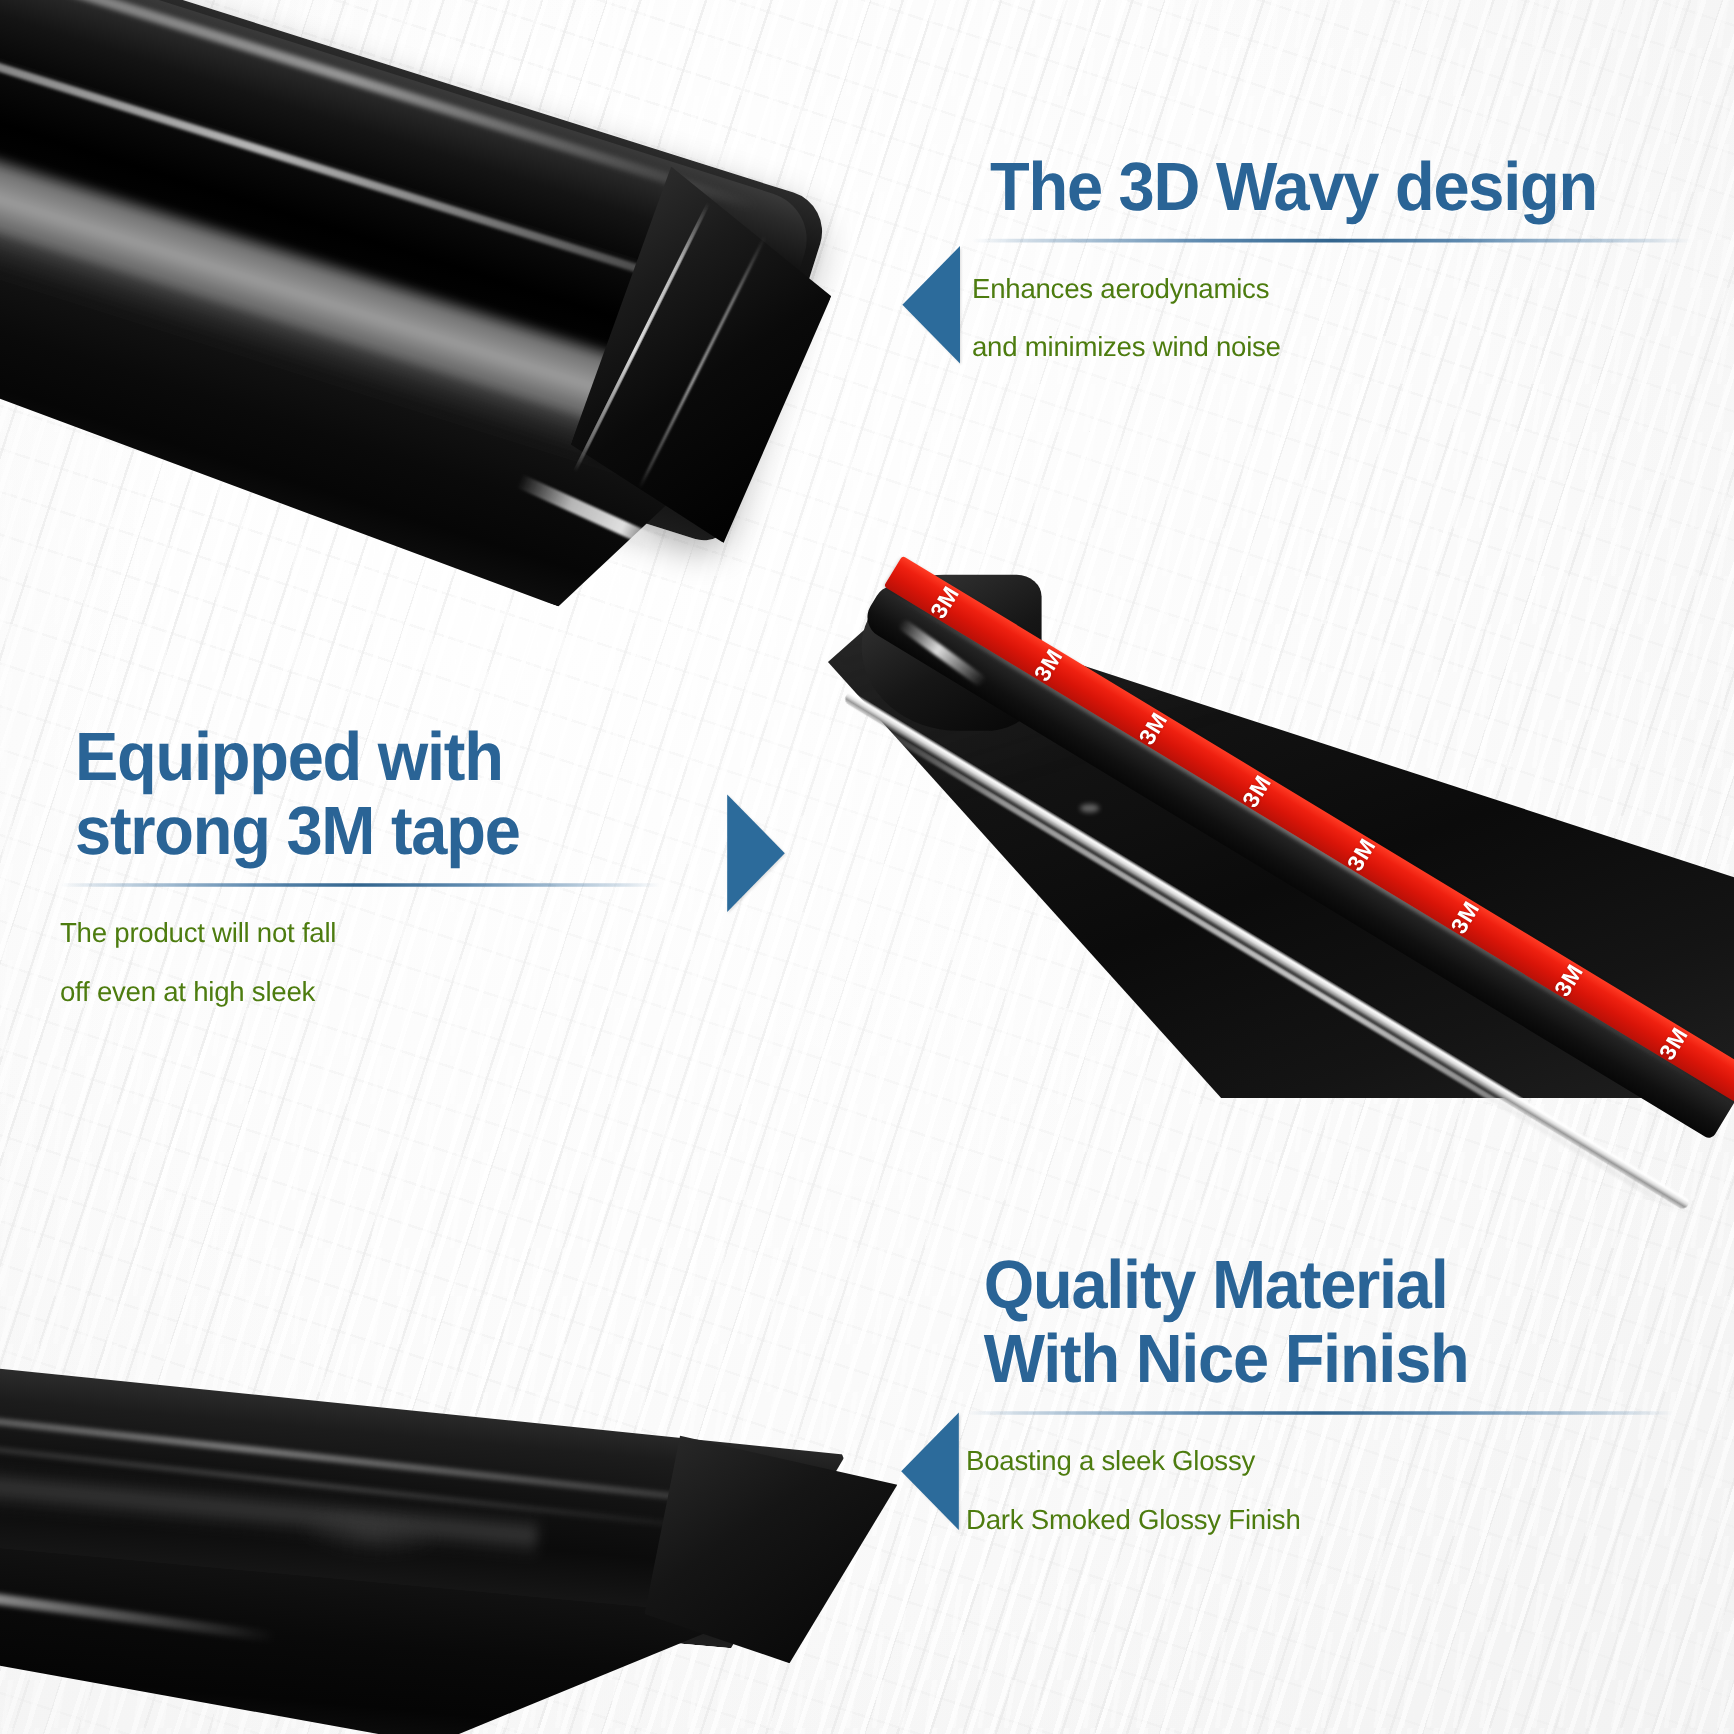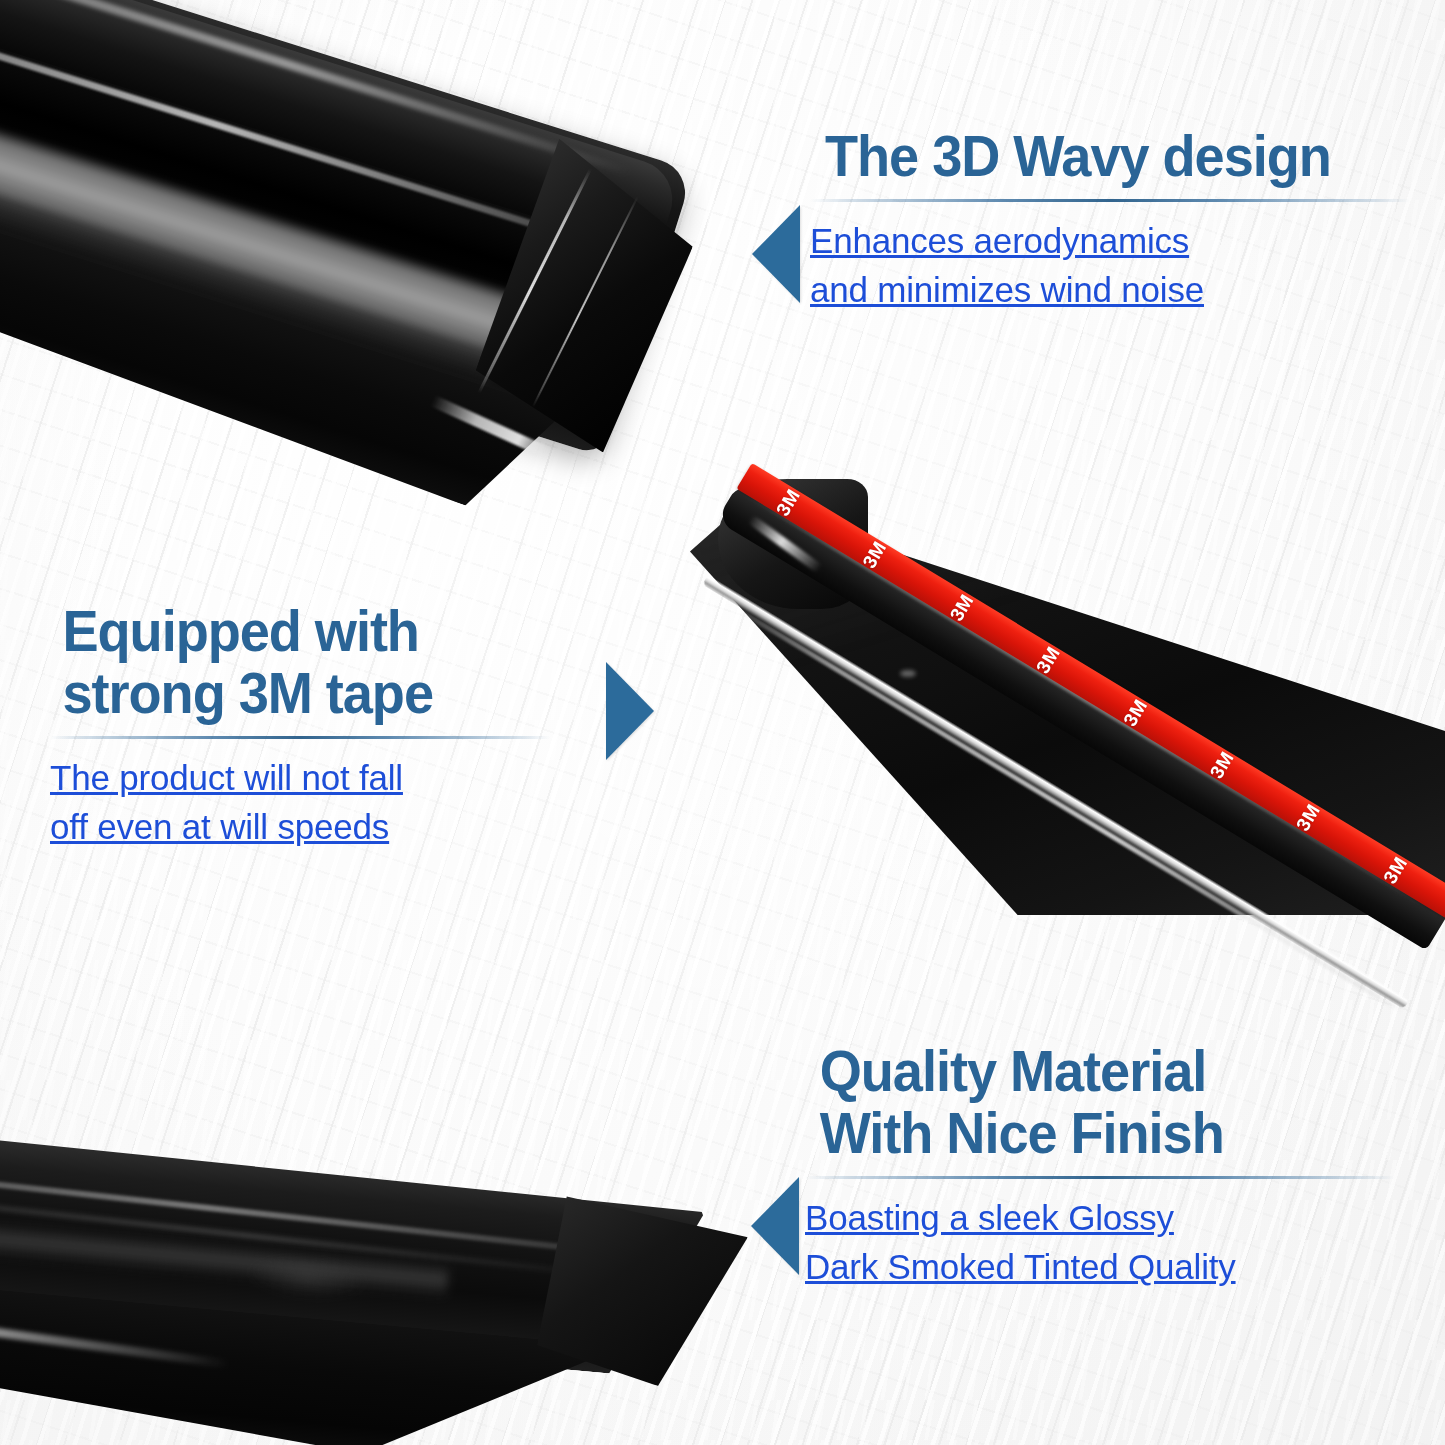--- a/index.html
+++ b/index.html
@@ -85,27 +85,26 @@
       rgba(42,100,150,0) 0%,
       rgba(42,100,150,.18) 6%,
       rgba(42,100,150,.75) 32%,
       rgba(28,84,130,.9) 50%,
       rgba(42,100,150,.75) 68%,
       rgba(42,100,150,.18) 94%,
       rgba(42,100,150,0) 100%);
     border-radius:2px;
   }
   .subline{
-    color:#1d4ed8;
-    font-size:35px;
+    color:#4d7c0f;
+    font-size:23px;
     line-height:49px;
     white-space:pre-line;
     font-weight:normal;
     letter-spacing:-.2px;
-    text-decoration:underline;
   }
   .t-center{}
 
   
   .arrow{position:absolute;width:0;height:0;}
   .arrow-left{
     border-top:49px solid transparent;
     border-bottom:49px solid transparent;
     border-right:48px solid #2c6b9b;
     filter:drop-shadow(1px 1px 1px rgba(0,0,0,.12));
@@ -504,25 +503,25 @@
     <div class="subline">Enhances aerodynamics
 and minimizes wind noise</div>
   </div>
 
   <div class="arrow arrow-right" style="left:606px;top:662px;"></div>
   <div class="block t-center" style="left:50px;top:600px;width:500px;">
     <div class="headline">Equipped with
 strong 3M tape</div>
     <div class="rule"></div>
     <div class="subline">The product will not fall
-off even at will speeds</div>
+off even at high sleek</div>
   </div>
 
   <div class="arrow arrow-left" style="left:751px;top:1177px;"></div>
   <div class="block t-center" style="left:805px;top:1040px;width:590px;">
     <div class="headline">Quality Material
 With Nice Finish</div>
     <div class="rule"></div>
     <div class="subline">Boasting a sleek Glossy
-Dark Smoked Tinted Quality</div>
+Dark Smoked Glossy Finish</div>
   </div>
 
 </div>
 
 </body></html>

